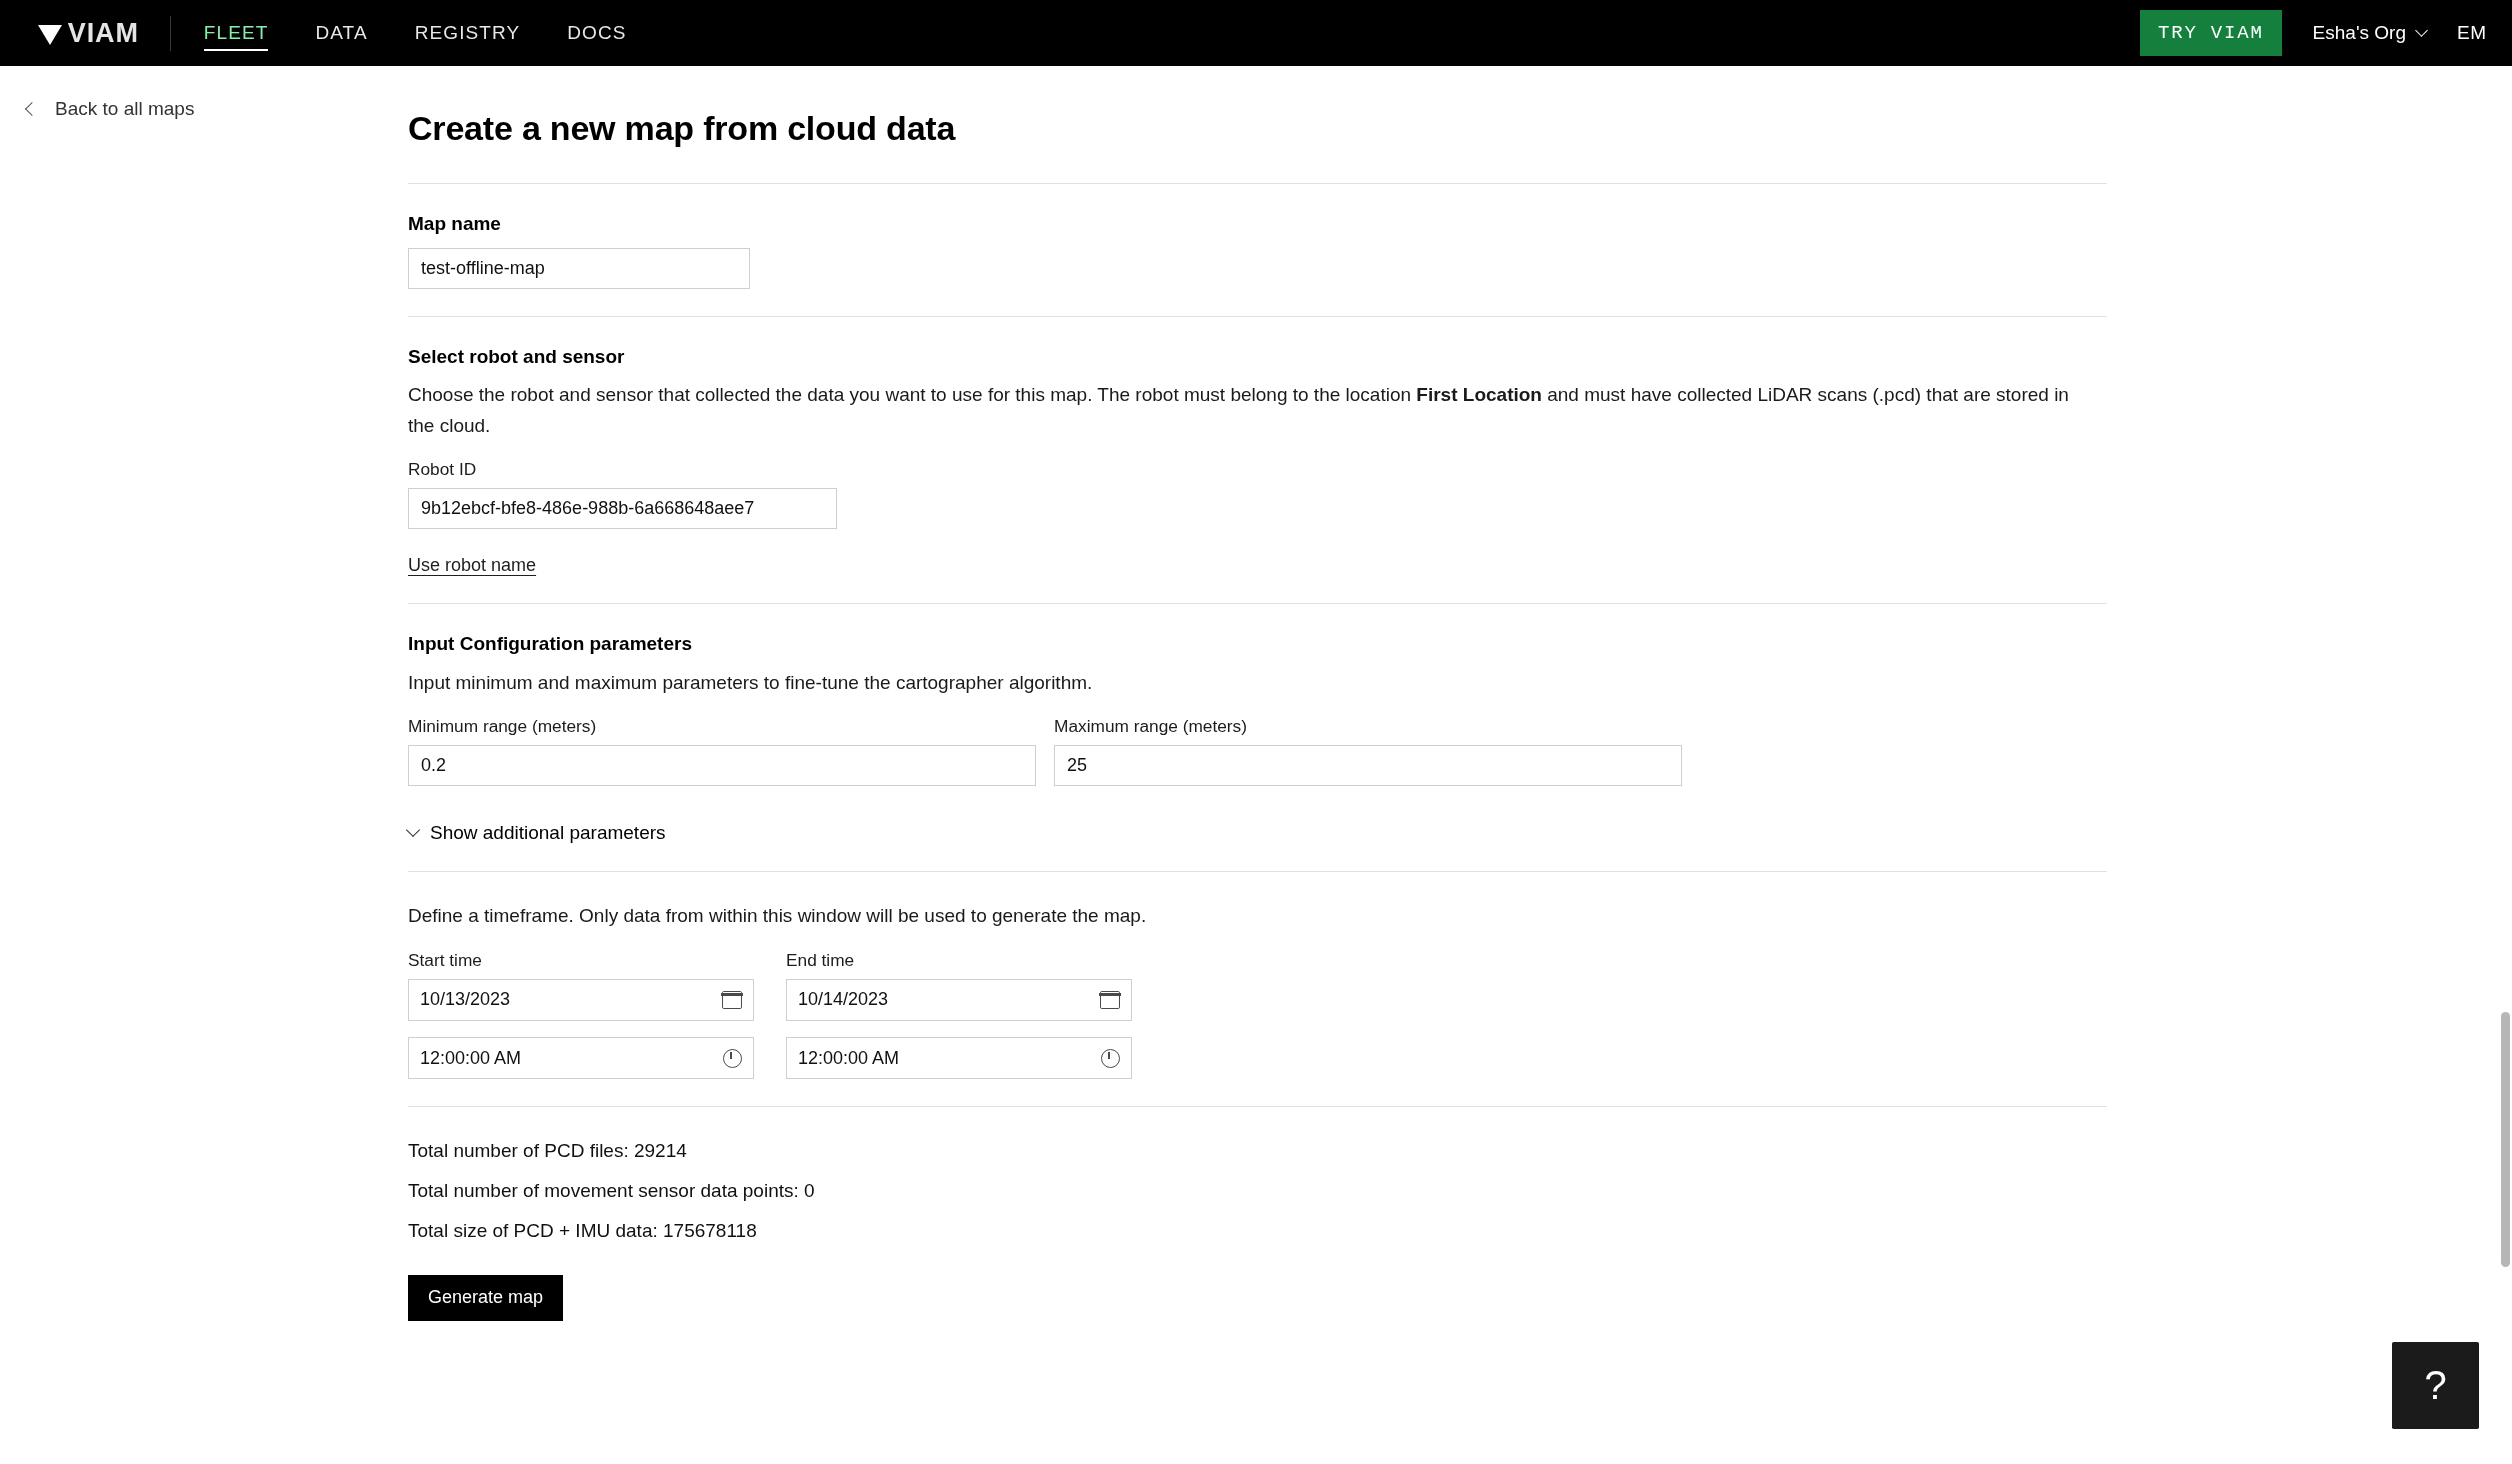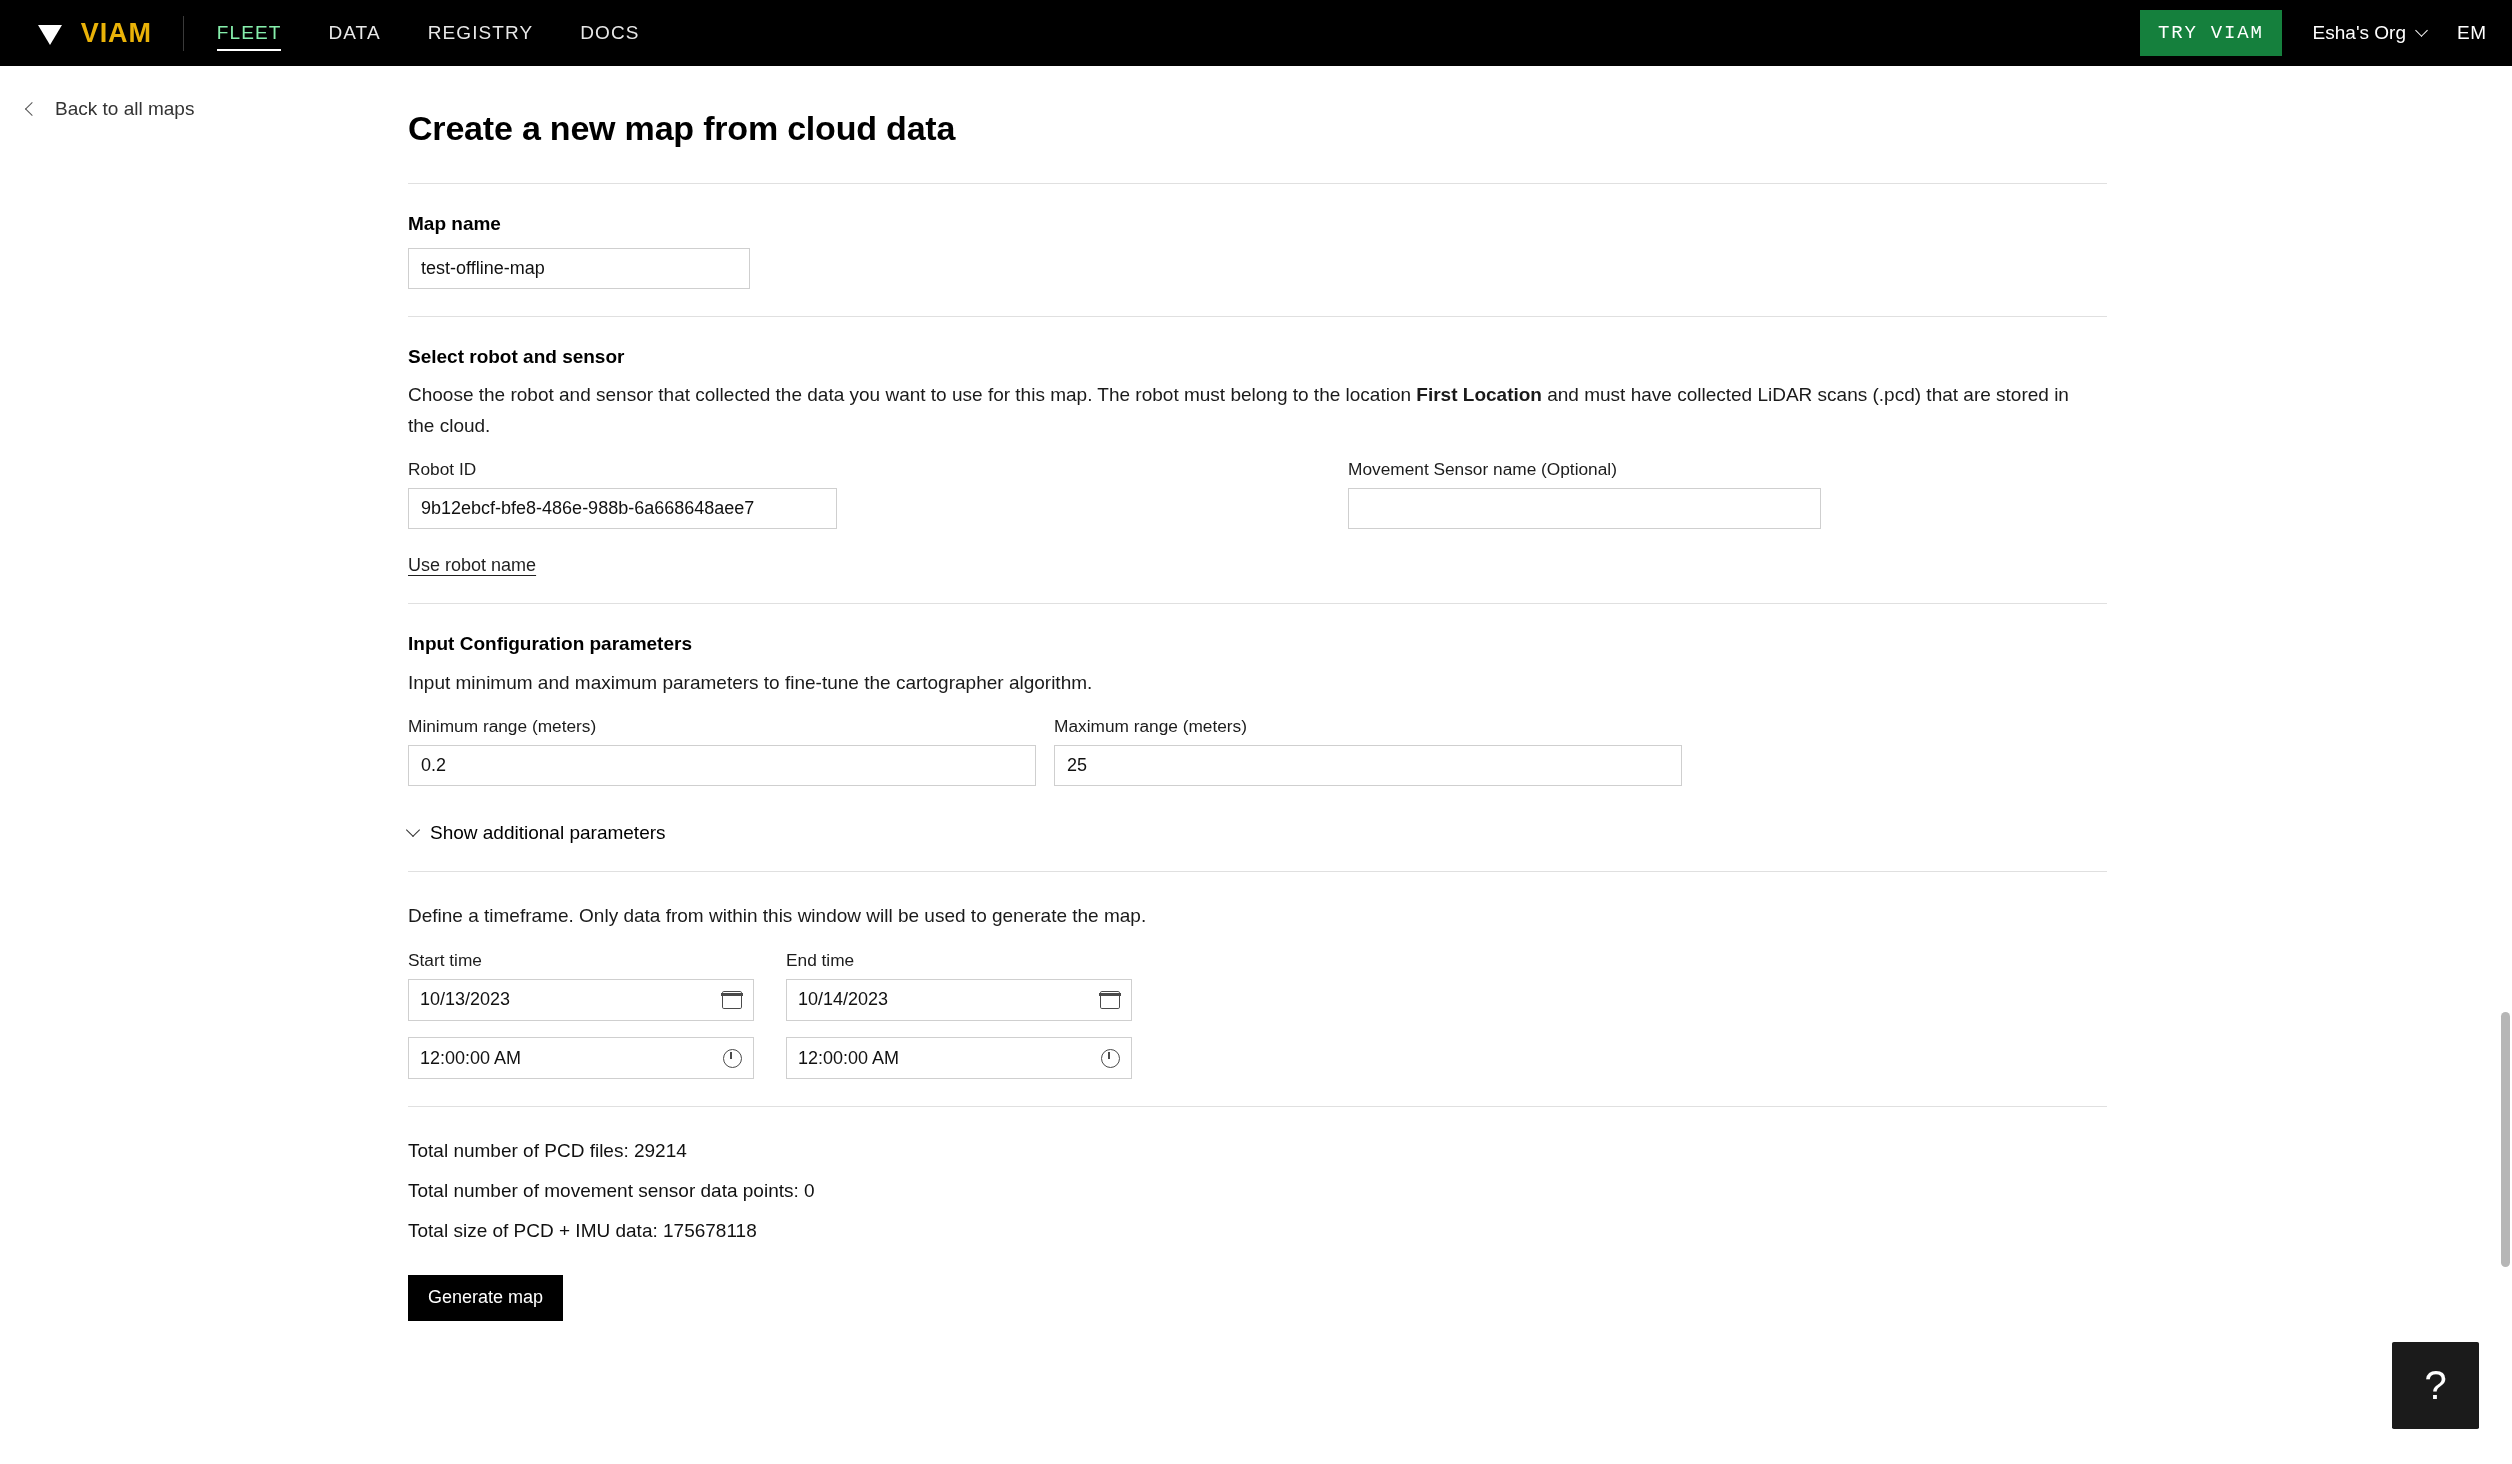--- a/index.html
+++ b/index.html
@@ -17,25 +17,25 @@
     background: #000000;
     display: flex;
     align-items: center;
     padding: 0 25.5px 0 38px;
     position: relative;
   }
   .logo {
     font-size: 29px;
     font-weight: bold;
     letter-spacing: 0.9px;
-    color: #eab308;
+    color: #e5e5e5;
     font-family: "Liberation Sans", sans-serif;
     display: flex;
     align-items: center;
-    gap: 17px;
+    gap: 4px;
   }
   .logo-mark {
     display: inline-block;
     width: 0; height: 0;
     border-left: 12.7px solid transparent;
     border-right: 12.7px solid transparent;
     border-top: 20px solid #ffffff;
     margin-right: 1.8px;
     position: relative;
     top: 1.8px;
@@ -346,24 +346,20 @@
 
   <div class="section">
     <div class="section-title">Select robot and sensor</div>
     <p class="section-desc">
       <span>Choose the robot and sensor that collected the data you want to use for this map. The robot must belong to the location </span><b>First Location</b><span> and must have collected LiDAR scans (.pcd) that are stored in the cloud.</span>
     </p>
     <div class="row">
       <div class="dt-col">
         <label class="field-label">Robot ID</label>
         <input class="txt w-robotid" type="text" value="9b12ebcf-bfe8-486e-988b-6a668648aee7" style="">
-      </div>
-      <div class="dt-col" style="margin-left:439px; position:absolute; left:501px;">
-        <label class="field-label">Movement Sensor name (Optional)</label>
-        <input class="txt w-sensor" type="text" value="" style="">
       </div>
     </div>
     <a class="link-underline">Use robot name</a>
   </div>
   <hr class="hr">
 
   <div class="section">
     <div class="section-title">Input Configuration parameters</div>
     <p class="section-desc">Input minimum and maximum parameters to fine-tune the cartographer algorithm.</p>
     <div class="dt-wrap" style="gap:18px">

